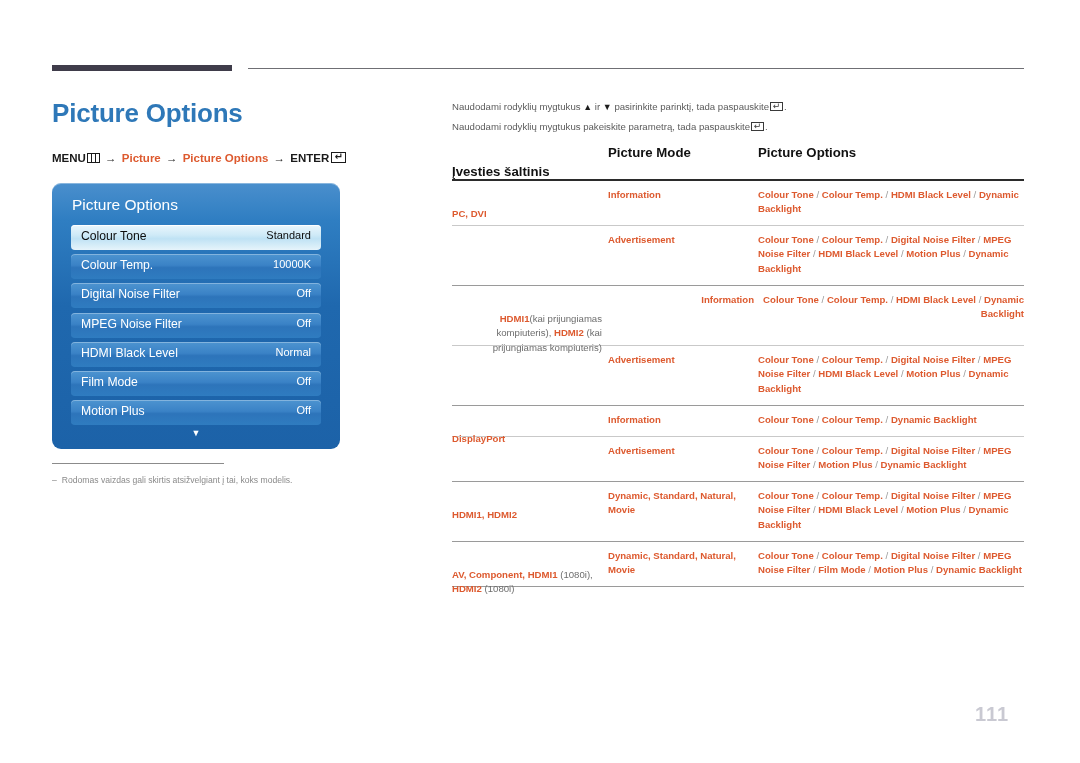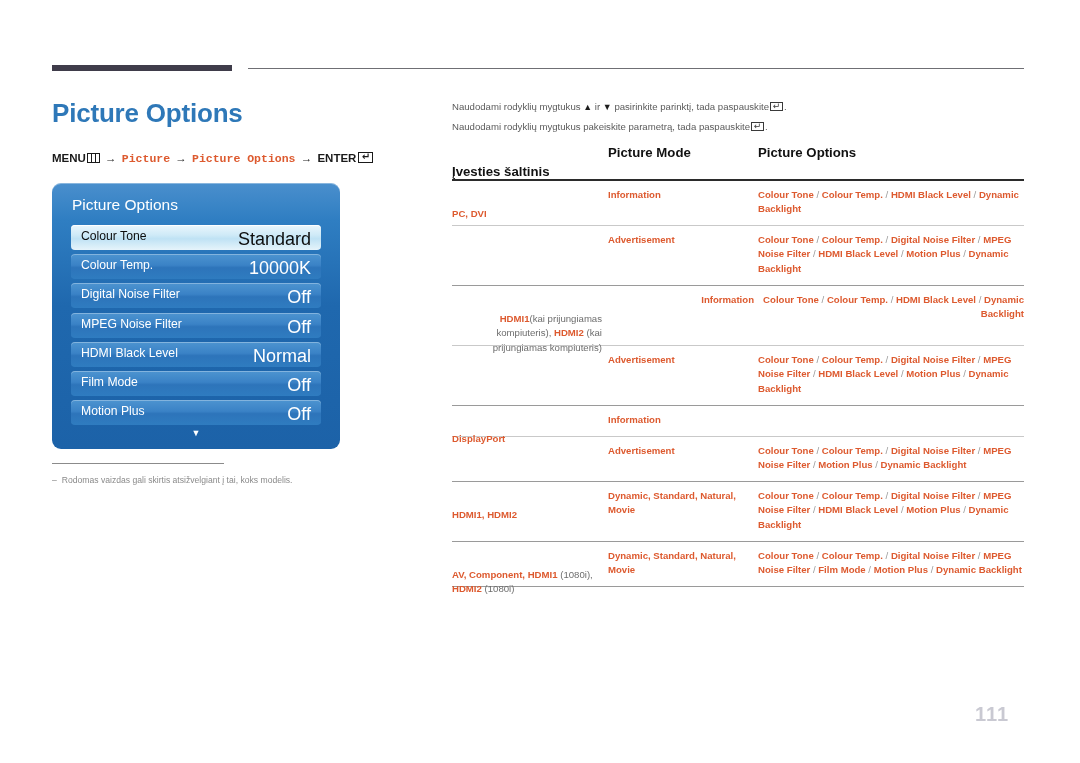--- a/index.html
+++ b/index.html
@@ -41,21 +41,21 @@
     letter-spacing: -0.2px;
   }
   .breadcrumb {
     position: absolute;
     left: 52px; top: 152px;
     font-size: 11.5px;
     font-weight: bold;
     color: #1a1a1a;
     white-space: nowrap;
   }
-  .breadcrumb .bc-orange { color: #dd5a2f; font-family: Liberation Mono, monospace; }
+  .breadcrumb .bc-orange { color: #dd5a2f; }
   .breadcrumb .bc-sep { color: #1a1a1a; font-weight: normal; padding: 0 2px; }
   .glyph-menu {
     display: inline-block;
     width: 13px; height: 10px;
     border: 1.4px solid #1a1a1a;
     position: relative;
     vertical-align: -1px;
     margin-left: 1px;
   }
   .glyph-menu::before, .glyph-menu::after {
@@ -118,21 +118,21 @@
   }
   .osd-row .lbl {
     position: absolute;
     left: 10px; top: 4px;
     font-size: 12.2px;
     color: #ffffff;
   }
   .osd-row .val {
     position: absolute;
     right: 10px; top: 4px;
-    font-size: 18px;
+    font-size: 11px;
     color: #ffffff;
     margin-left: 18px;
   }
   .osd-row.selected .lbl,
   .osd-row.selected .val { color: #0d0d0d; }
   .osd-arrow {
     position: absolute;
     left: 0; right: 0; bottom: 11px;
     text-align: center;
     color: #ffffff;
@@ -344,20 +344,21 @@
         <div class="hr-thin"></div>
         <div class="trow" style="height: 59px;">
           <div class="cell c0"></div>
           <div class="cell c1">Advertisement</div>
           <div class="cell c2"><span>Colour Tone</span><span class="sep"> / </span><span>Colour Temp.</span><span class="sep"> / </span><span>Digital Noise Filter</span><span class="sep"> / </span><span>MPEG Noise Filter</span><span class="sep"> / </span><span>HDMI Black Level</span><span class="sep"> / </span><span>Motion Plus</span><span class="sep"> / </span><span>Dynamic Backlight</span></div>
         </div>
         <div class="hr-group"></div>
         <div class="trow" style="height: 30px;">
           <div class="cell c0"><span>DisplayPort</span></div>
           <div class="cell c1">Information</div>
+          <div class="cell c2"><span>Colour Tone</span><span class="sep"> / </span><span>Colour Temp.</span><span class="sep"> / </span><span>Dynamic Backlight</span></div>
         </div>
         <div class="hr-thin"></div>
         <div class="trow" style="height: 44px;">
           <div class="cell c0"></div>
           <div class="cell c1">Advertisement</div>
           <div class="cell c2"><span>Colour Tone</span><span class="sep"> / </span><span>Colour Temp.</span><span class="sep"> / </span><span>Digital Noise Filter</span><span class="sep"> / </span><span>MPEG Noise Filter</span><span class="sep"> / </span><span>Motion Plus</span><span class="sep"> / </span><span>Dynamic Backlight</span></div>
         </div>
         <div class="hr-group"></div>
         <div class="trow" style="height: 59px;">
           <div class="cell c0"><span>HDMI1, HDMI2</span></div>

